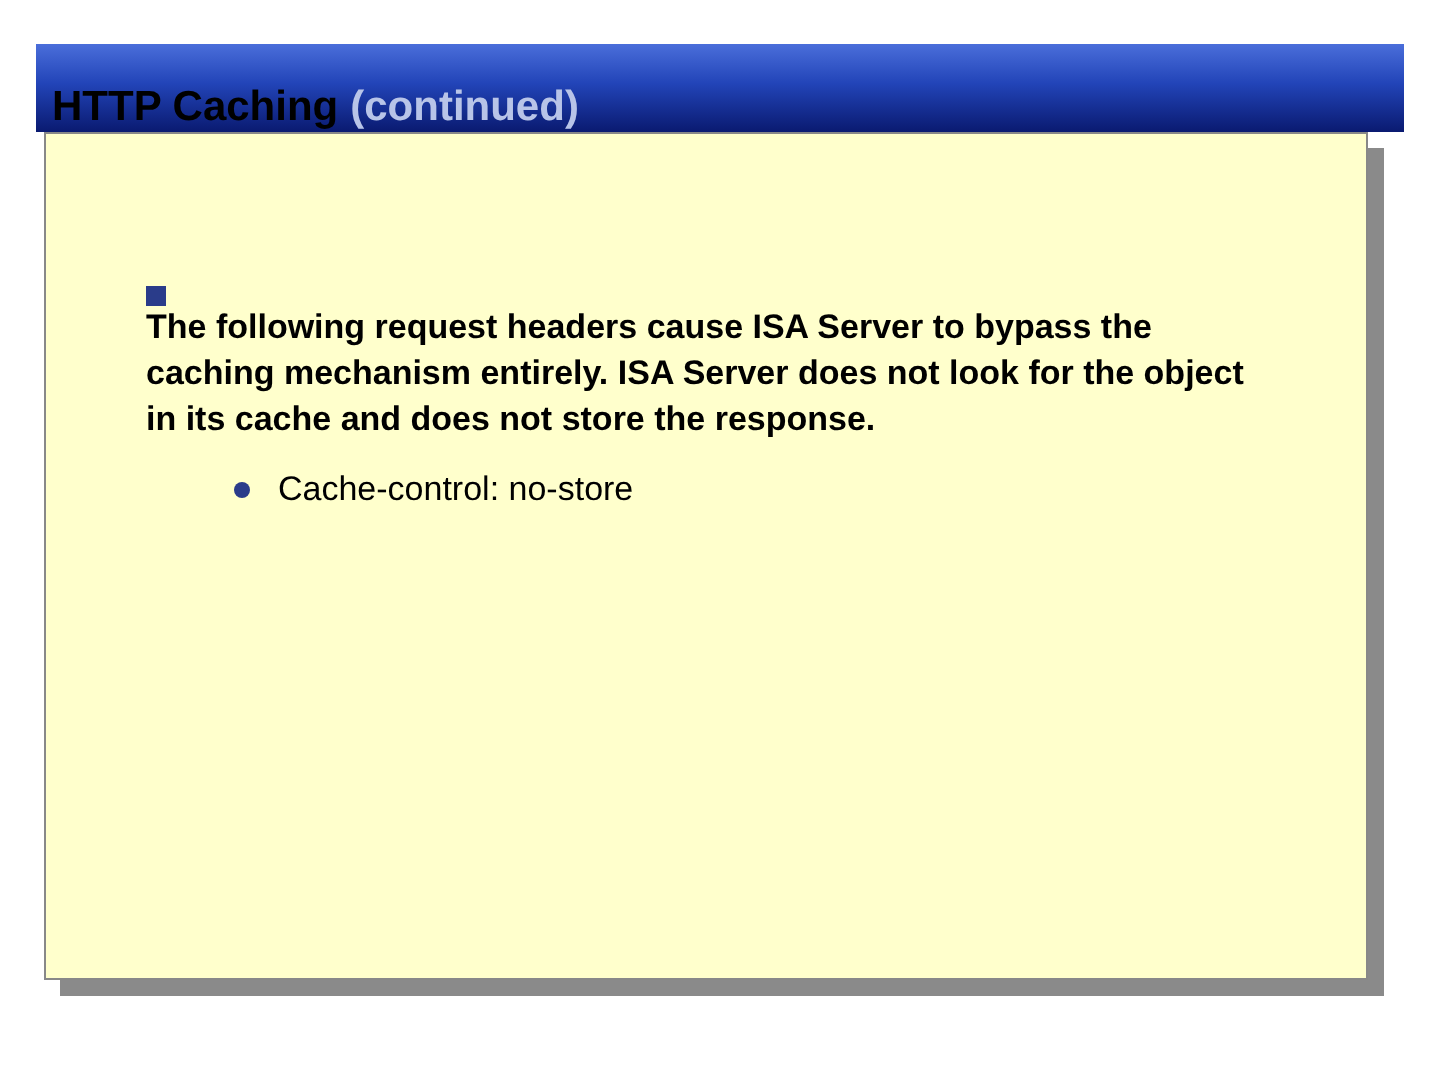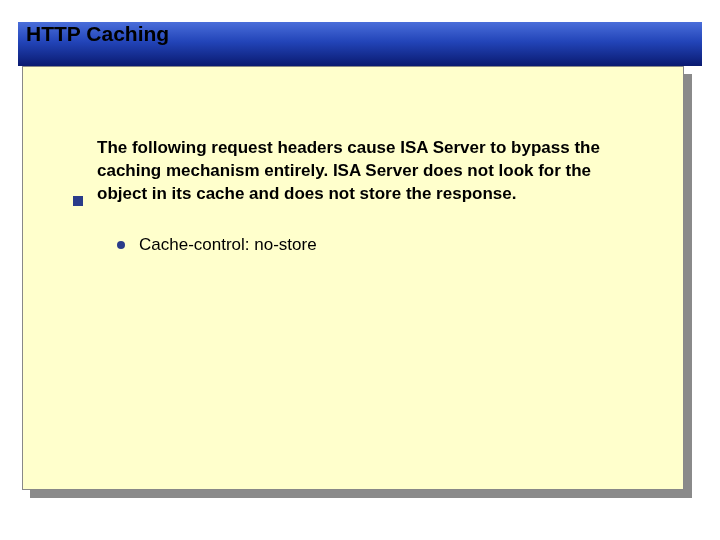--- a/index.html
+++ b/index.html
@@ -10,21 +10,21 @@
     position: relative;
   }
   .title-bar {
     position: absolute;
     top: 22px;
     left: 18px;
     right: 18px;
     height: 44px;
     background: linear-gradient(to bottom, #4a6eda 0%, #2244b8 45%, #0a1a70 100%);
     display: flex;
-    align-items: flex-start;
+    align-items: flex-end;
     padding-left: 8px;
   }
   .title-main {
     font-size: 21px;
     font-weight: bold;
     color: #000000;
   }
   .title-cont {
     font-size: 21px;
     font-weight: bold;
@@ -44,39 +44,40 @@
     top: 66px;
     left: 22px;
     width: 662px;
     height: 424px;
     background: #ffffcc;
     border: 1px solid #888;
     padding: 70px 50px 30px 50px;
   }
   .top-item {
     display: flex;
-    align-items: flex-end;
-    margin-bottom: 28px;
+    align-items: flex-start;
+    flex-direction: column;
   }
   .sq-bullet {
     width: 10px;
     height: 10px;
     background: #2a3c8a;
     flex-shrink: 0;
     margin-top: 6px;
     margin-right: 14px;
   }
   .top-text {
     font-size: 17px;
     font-weight: bold;
     line-height: 1.35;
     color: #000;
   }
   .sub-list {
     padding-left: 44px;
+    margin-top: 12px;
   }
   .sub-item {
     display: flex;
     align-items: flex-start;
     margin-bottom: 22px;
   }
   .round-bullet {
     width: 8px;
     height: 8px;
     border-radius: 50%;
@@ -89,20 +90,21 @@
     font-size: 17px;
     line-height: 1.35;
     color: #000;
   }
 </style>
 </head>
 <body>
 
 <div class="title-bar">
   <span class="title-main">HTTP Caching</span>
+  <span class="title-cont">(continued)</span>
 </div>
 
 <div class="card-shadow"></div>
 
 <div class="card">
   <div class="top-item">
     <div class="sq-bullet"></div>
     <div class="top-text">The following request headers cause ISA Server to bypass the caching mechanism entirely. ISA Server does not look for the object in its cache and does not store the response.</div>
   </div>
   <div class="sub-list">

